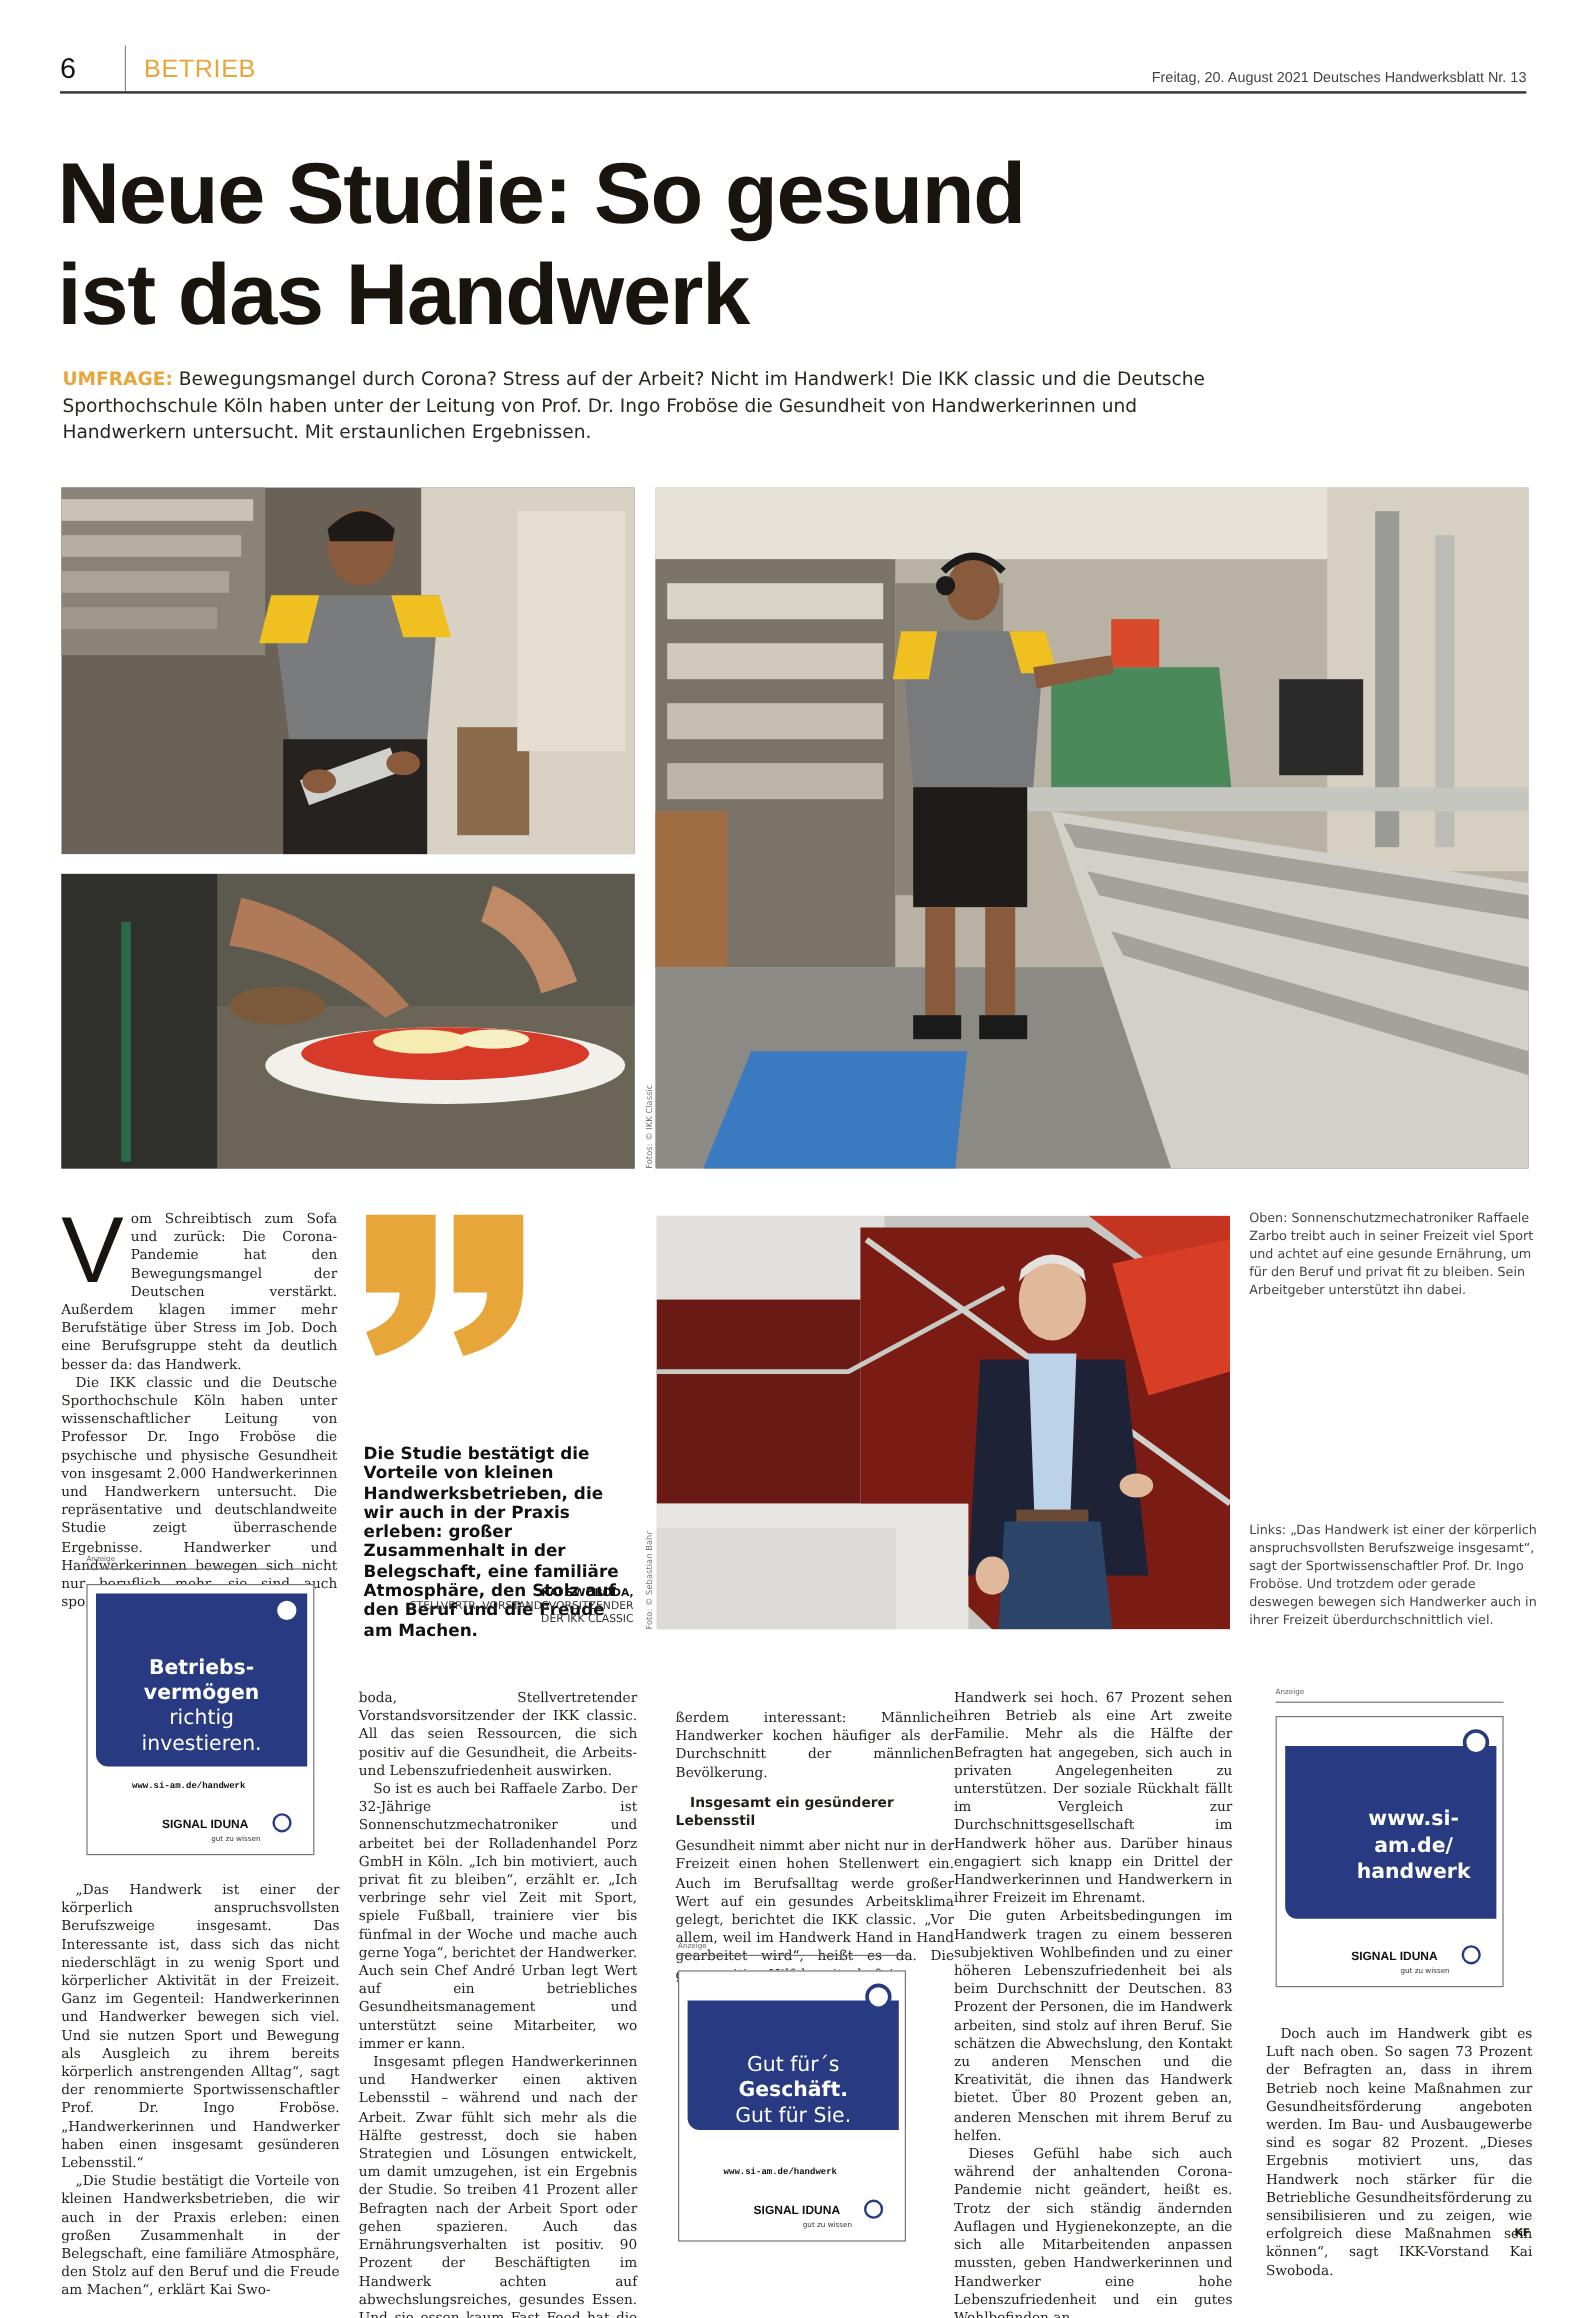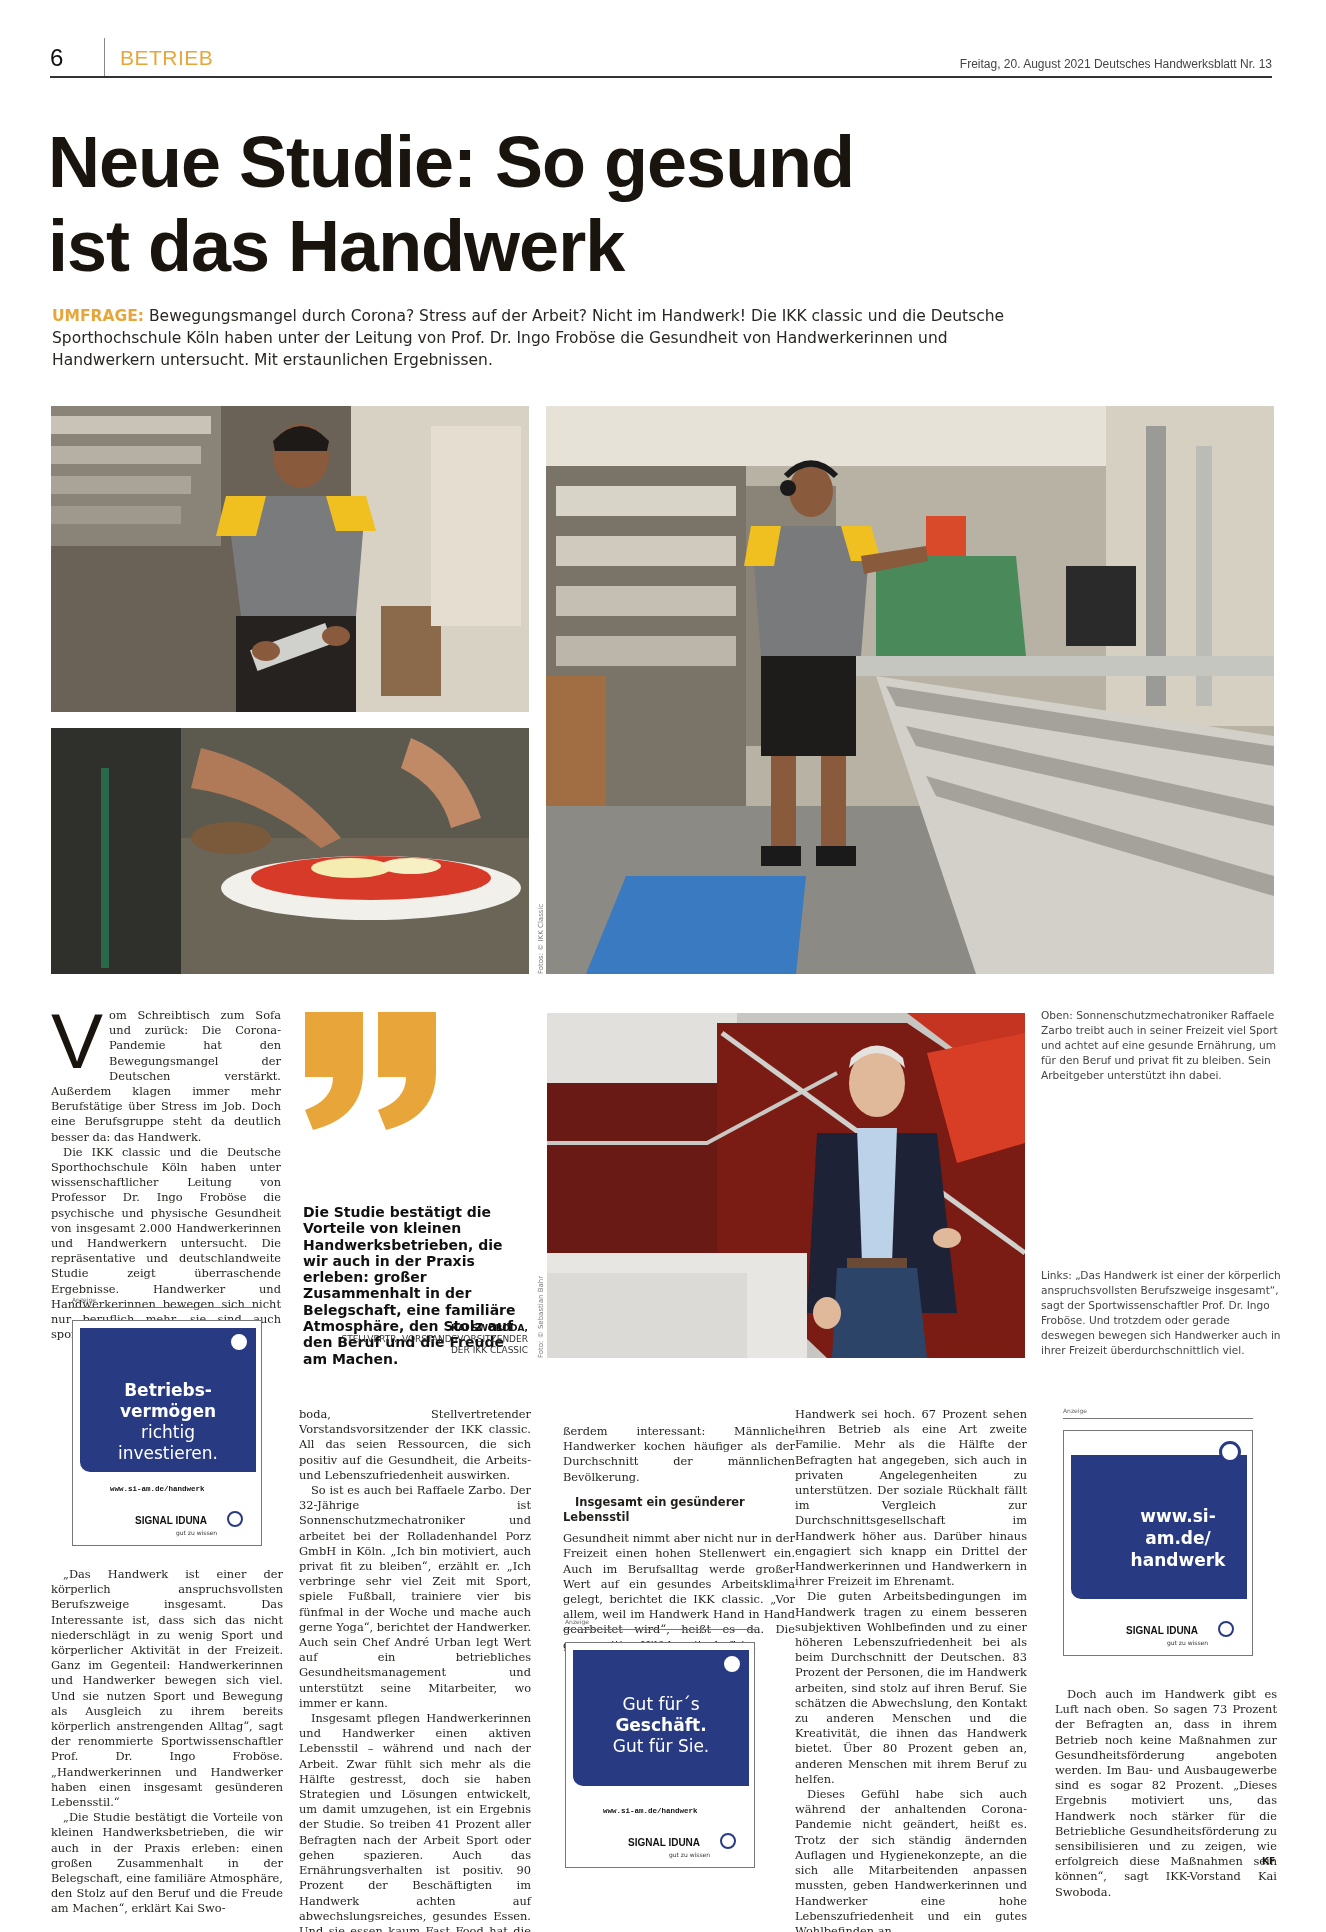--- a/index.html
+++ b/index.html
@@ -218,21 +218,21 @@
 </div>
 
 <div class="abs col" style="left:547px; top:1424px; width:232px;margin-left:16px;">
   <p class="noindent">ßerdem interessant: Männliche Handwerker kochen häufiger als der Durchschnitt der männlichen Bevölkerung.</p>
   <p class="subhead">Insgesamt ein gesünderer Lebensstil</p>
   <p class="noindent">Gesundheit nimmt aber nicht nur in der Freizeit einen hohen Stellenwert ein. Auch im Berufsalltag werde großer Wert auf ein gesundes Arbeitsklima gelegt, berichtet die IKK classic. „Vor allem, weil im Handwerk Hand in Hand gearbeitet wird“, heißt es da. Die gegenseitige Hilfsbereitschaft im</p>
 </div>
 
 <div class="abs ad-label" style="left:565px; top:1618px; width:190px;">Anzeige</div>
 <div class="abs ad-box" style="left:565px; top:1642px; width:190px; height:226px;">
-  <div class="ad-blue" style="left:7px; top:7px; width:176px; height:136px; padding-top:44px;">
+  <div class="ad-blue" style="left:7px; top:24px; width:176px; height:108px; padding-top:44px;">
     <div style="font-size:17px; line-height:21px;">Gut für´s</div>
     <div style="font-size:17px; font-weight:bold; line-height:21px;">Geschäft.</div>
     <div style="font-size:17px; line-height:21px;">Gut für Sie.</div>
   </div>
   <div class="ad-logo" style="left:155px; top:10px;"></div>
   <div class="ad-url" style="left:14px; top:164px;">www.si-am.de/handwerk</div>
   <div class="ad-brand" style="left:62px; top:194px;">SIGNAL IDUNA</div>
   <div class="ad-logo" style="left:154px; top:190px; width:16px; height:16px; border-width:2px;"></div>
   <div class="ad-tag" style="left:103px; top:208px;">gut zu wissen</div>
 </div>

